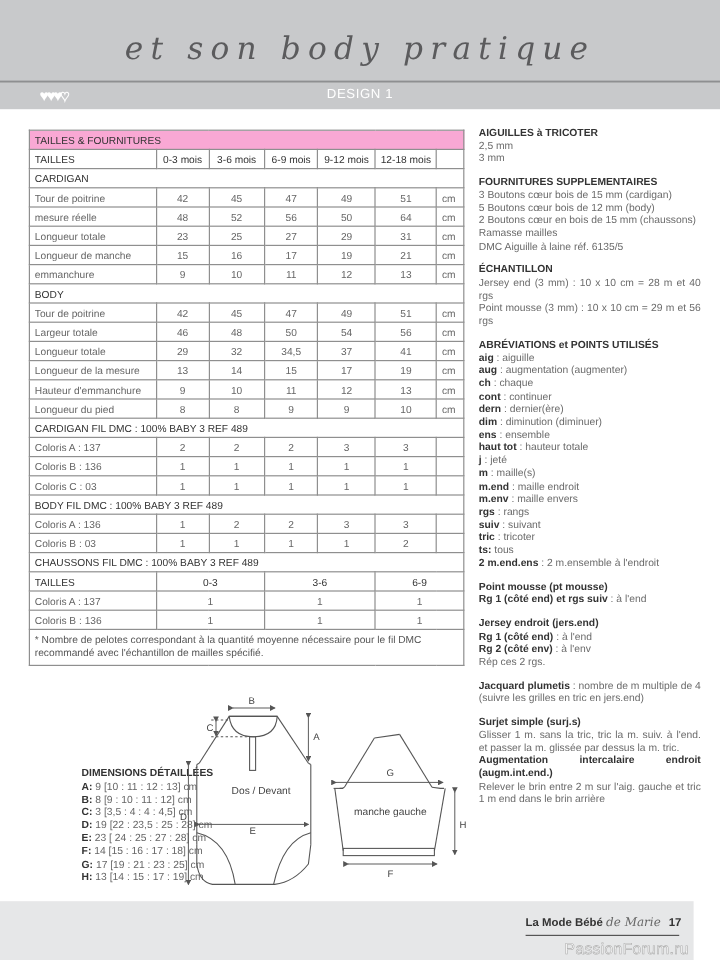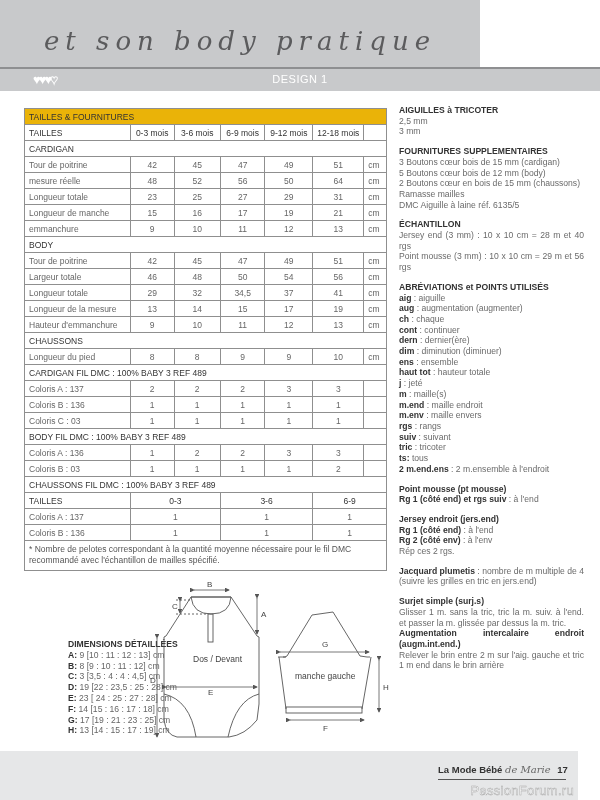--- a/index.html
+++ b/index.html
@@ -1,30 +1,30 @@
 <!DOCTYPE html>
 <html><head>
 <meta charset="utf-8">
 <style>
   html, body { margin:0; padding:0; }
   body { width:600px; height:800px; background:#ffffff; position:relative; overflow:hidden; font-family:"Liberation Sans", sans-serif; color:#4a4a4a; }
-  .header { position:absolute; left:0; top:0; width:480px; height:67px; background:#c8c9cb; }
+  .header { position:absolute; left:0; top:0; width:600px; height:67px; background:#c8c9cb; }
   .title { position:absolute; left:0; right:0; top:26px; text-align:center; font-family:"DejaVu Serif", serif; font-style:italic; font-size:26px; letter-spacing:6px; color:#5b5b5d; }
   .header-line { position:absolute; left:0; top:67px; width:600px; height:2px; background:#8e8f91; }
   .design-bar { position:absolute; left:0; top:69px; width:600px; height:22px; background:#c8c9cb; }
   .design-label { position:absolute; left:0; right:0; top:4px; text-align:center; color:#ffffff; font-size:11px; letter-spacing:0.5px; }
   .hearts { position:absolute; left:33px; top:3px; color:#ffffff; font-size:13px; letter-spacing:-2px; }
   .hearts .outline { color:transparent; -webkit-text-stroke:0.8px #ffffff; }
 
   table.spec { position:absolute; left:24px; top:108px; border-collapse:collapse; font-size:8.5px; color:#555; width:363px; }
   table.spec td { border:1px solid #8f8f8f; height:15px; padding:0 4px; white-space:nowrap; }
   table.spec td.num { text-align:center; color:#666; }
   table.spec td.lbl { color:#666; }
   table.spec tr.sec td { color:#333; }
-  table.spec tr.head td { background:#eab308; color:#333; }
+  table.spec tr.head td { background:#f9a8d4; color:#333; }
   table.spec tr.th td { color:#333; }
   table.spec td.note { white-space:normal; line-height:11px; padding:3px 4px 4px; height:auto; color:#555; }
 
   .right { position:absolute; left:399px; top:105px; width:185px; font-size:8.6px; line-height:10.7px; color:#6a6a6a; }
   .right .h { color:#333; font-weight:bold; }
   .right .blk { margin-bottom:9px; }
   .right b { color:#333; }
   .right .just { text-align:justify; }
 
   .dims { position:absolute; left:24px; top:639px; font-size:8.6px; line-height:10.8px; color:#666;margin-left:44px; }
@@ -164,23 +164,20 @@
         <td class="lbl">cm</td>
       </tr>
       <tr>
         <td class="lbl">Hauteur d'emmanchure</td>
         <td class="num">9</td>
         <td class="num">10</td>
         <td class="num">11</td>
         <td class="num">12</td>
         <td class="num">13</td>
         <td class="lbl">cm</td>
-      </tr>
-      <tr class="sec">
-        <td colspan="7">CHAUSSONS</td>
       </tr>
       <tr>
         <td class="lbl">Longueur du pied</td>
         <td class="num">8</td>
         <td class="num">8</td>
         <td class="num">9</td>
         <td class="num">9</td>
         <td class="num">10</td>
         <td class="lbl">cm</td>
       </tr>

